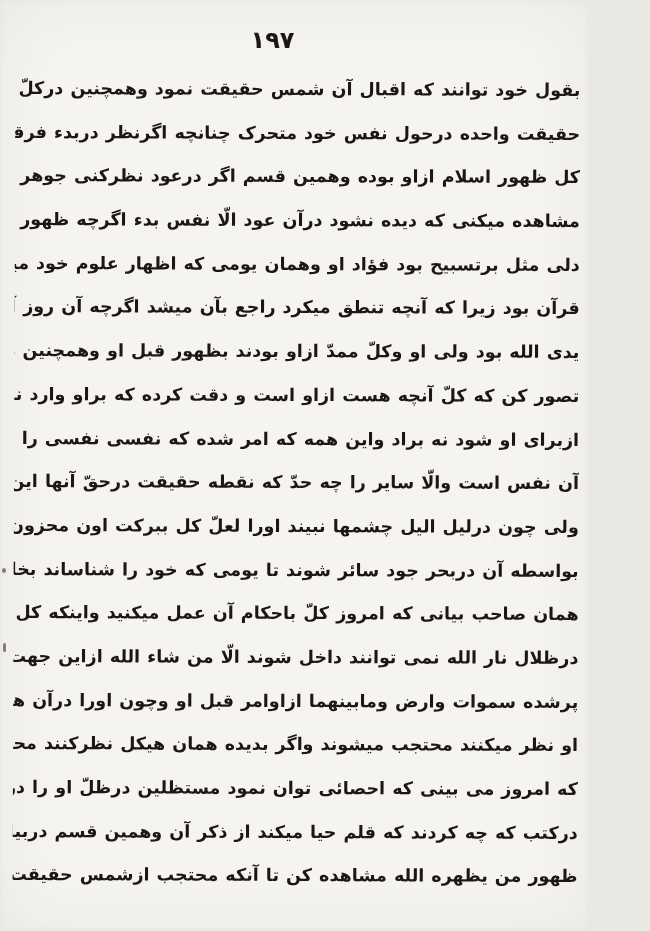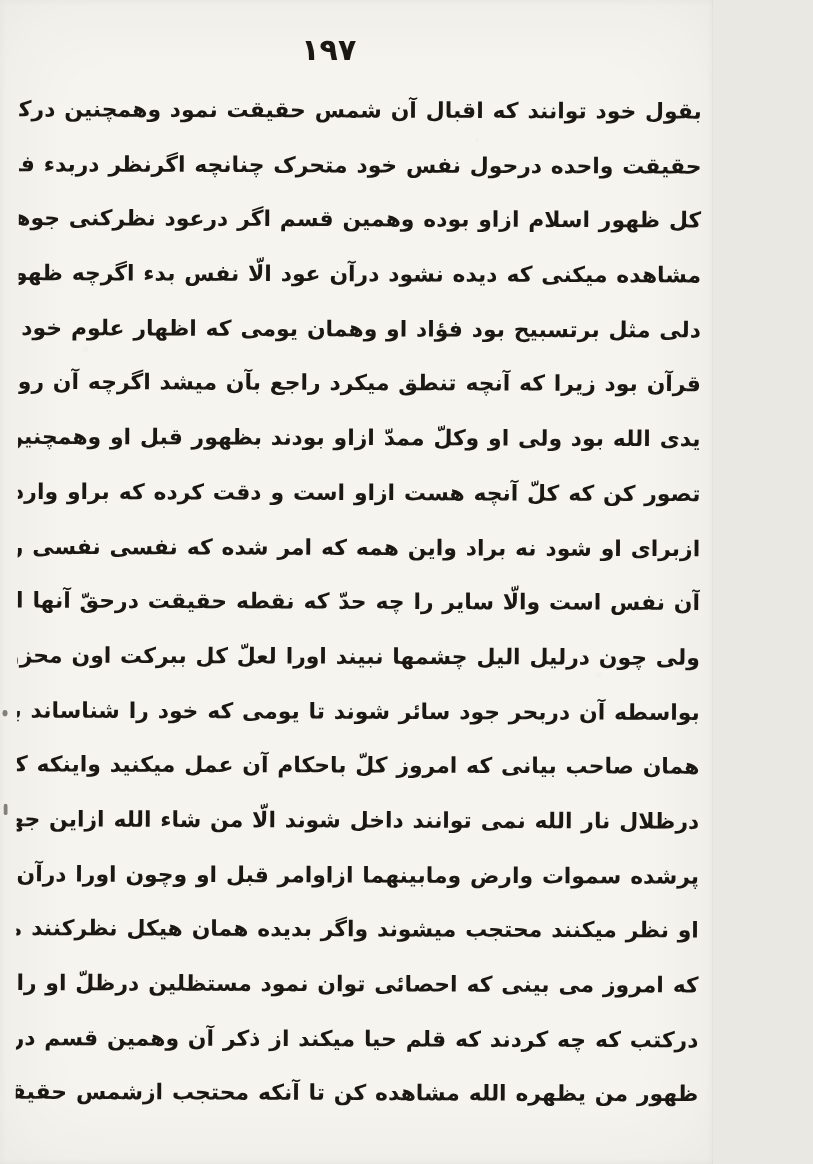--- a/index.html
+++ b/index.html
@@ -14,20 +14,21 @@
     background:#e9e8e3;
     font-family:"DejaVu Sans", sans-serif;
   }
   .page{
     position:relative;
     width:570px;
     height:931px;
     background:var(--paper);
     overflow:hidden;
     box-shadow:inset 0 0 70px rgba(60,55,45,0.06), inset 0 0 6px rgba(60,55,45,0.05);
+    padding-left:19px;
   }
   
   .page::before{
     content:"";
     position:absolute;
     inset:0;
     background:
       radial-gradient(circle at 12% 30%, rgba(0,0,0,0.015) 0 2px, transparent 3px),
       radial-gradient(circle at 67% 12%, rgba(0,0,0,0.02) 0 1px, transparent 2px),
       radial-gradient(circle at 84% 58%, rgba(0,0,0,0.015) 0 2px, transparent 3px),

